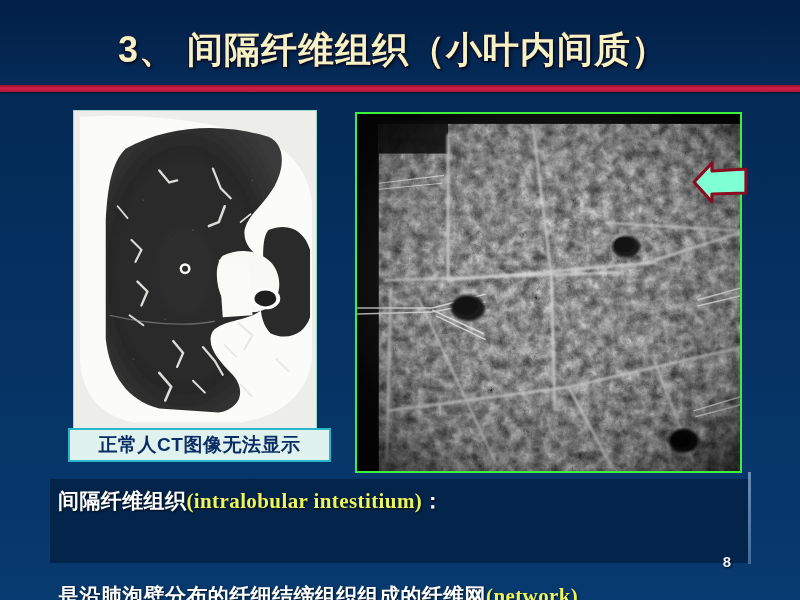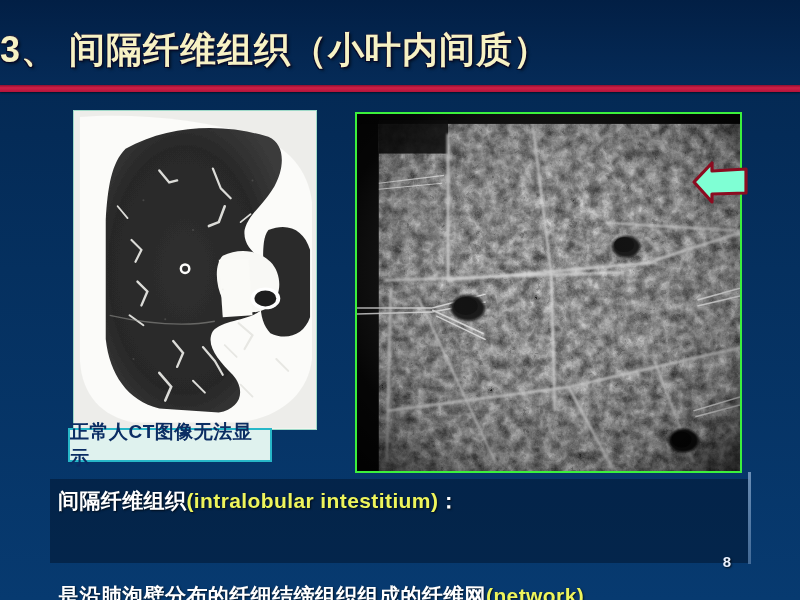--- a/index.html
+++ b/index.html
@@ -14,21 +14,21 @@
     background:linear-gradient(180deg,#03264f 0%,#05305f 45%,#073a70 100%);
   }
 
   
   .title-zone{
     position:absolute;left:0;top:0;width:800px;height:86px;
     background:linear-gradient(180deg,#021f45 0%,#052b58 100%);
   }
   .title{
     position:absolute;left:0;top:26px;width:668px;
-    text-align:left;
+    text-align:right;
     font-size:36px;font-weight:bold;letter-spacing:1px;
     color:#f7f2c4;
     text-shadow:1px 1px 0 #0a0a2a, -1px 1px 0 #0a0a2a, 1px -1px 0 #22223f, 2px 2px 3px rgba(0,0,0,.55);
     white-space:nowrap;
   }
   .title-rule{
     position:absolute;left:0;top:85px;width:800px;height:7px;
     background:linear-gradient(180deg,#8d1030 0%,#cf1f46 40%,#b5143a 100%);
     box-shadow:0 1px 2px rgba(0,0,0,.5);
   }
@@ -38,21 +38,21 @@
     position:absolute;left:73px;top:110px;width:244px;height:320px;
     border:1px solid #9fd9c8;
     box-sizing:border-box;
     background:#f2f4ef;
     overflow:hidden;
   }
   .ct-img{position:absolute;inset:0;}
 
   
   .caption{
-    position:absolute;left:68px;top:428px;width:204px;height:34px;
+    position:absolute;left:68px;top:428px;width:263px;height:34px;
     background:#dff2ee;
     border:2px solid #27b7c8;
     box-sizing:border-box;
     display:flex;align-items:center;justify-content:center;
     color:#0b2d63;font-size:19px;font-weight:bold;letter-spacing:.5px;
   }
 
   
   .sem-frame{
     position:absolute;left:355px;top:112px;width:387px;height:361px;
@@ -71,21 +71,21 @@
     background:rgba(2,22,48,.55);
   }
   .body-line{
     position:absolute;left:58px;
     color:#ffffff;font-size:21px;font-weight:bold;letter-spacing:.4px;
     white-space:nowrap;
     text-shadow:1px 1px 2px rgba(0,0,0,.7);
   }
   .l1{top:487px;}
   .l2{top:534px;margin-top:48px;}
-  .en{color:#eef55c;}
+  .en{color:#eef55c;font-family:Liberation Serif, serif;}
 
   .side-rule{
     position:absolute;left:748px;top:472px;width:3px;height:92px;
     background:linear-gradient(180deg,#7c9ec4 0%,#4d74a0 100%);
     opacity:.85;
   }
   .page-no{
     position:absolute;left:714px;top:553px;width:26px;
     text-align:center;color:#eaf2ff;font-size:15px;font-weight:bold;
     text-shadow:1px 1px 2px rgba(0,0,0,.8);

